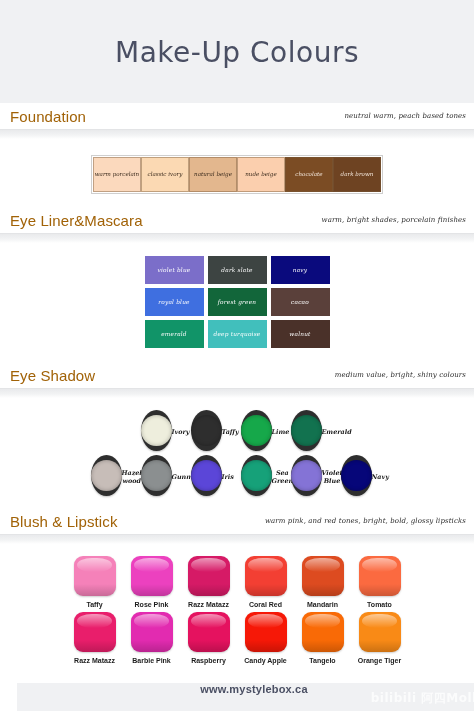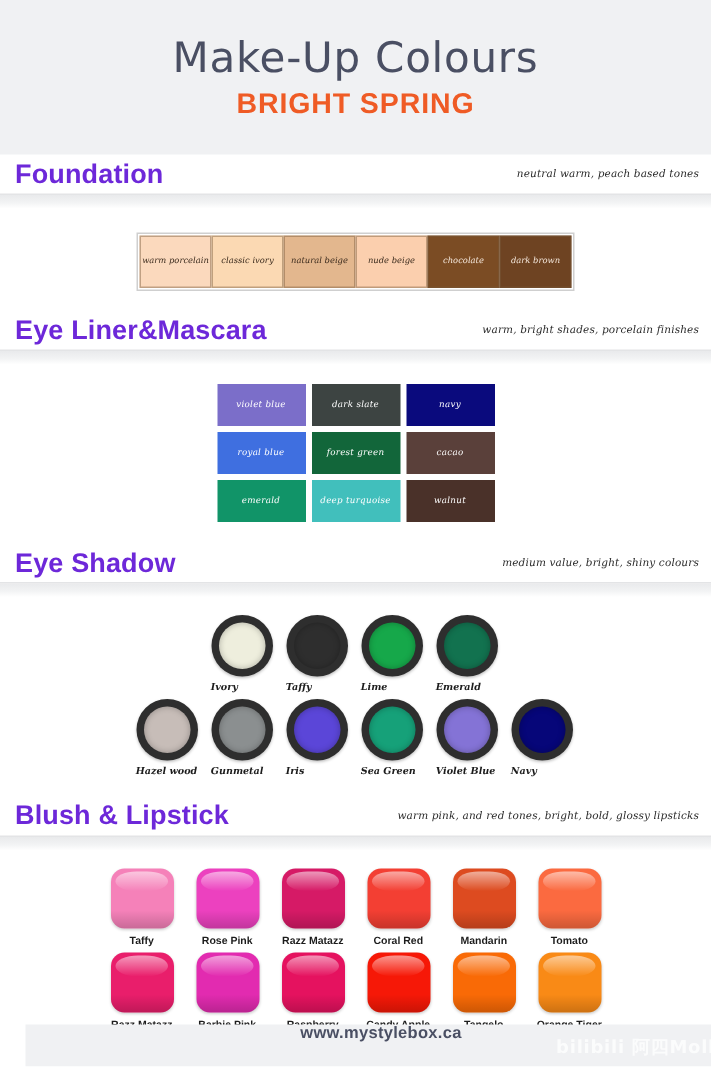--- a/index.html
+++ b/index.html
@@ -46,23 +46,23 @@
 
   
   .sec-head{
     position:relative;
     height:26px;
     display:flex;align-items:center;justify-content:space-between;
     padding:0 8px 0 10px;
     box-sizing:border-box;
   }
   .sec-title{
-    font-size:18px;
-    color:#6d28d9;
-    font-weight:700;
+    font-size:15px;
+    color:#a16207;
+    font-weight:400;
     letter-spacing:.1px;
   }
   .sec-note{
     font-size:7px;
     color:#2b2b2b;
     font-style:italic;
     font-family:"DejaVu Serif", serif;
     letter-spacing:.1px;
     white-space:nowrap;
   }
@@ -104,21 +104,21 @@
   }
 
   
   .shadow-wrap{padding:12px 0 8px 0;}
   .shadow-row{
     display:flex;justify-content:center;gap:7px;
     margin-bottom:4px;
   }
   .pan{
     width:43px;
-    display:flex;flex-direction:column;align-items:flex-start;
+    display:flex;flex-direction:row;align-items:center;
   }
   .pan-disc{
     width:41px;height:41px;border-radius:50%;
     background:#2e2e2e;
     display:flex;align-items:center;justify-content:center;
     box-shadow:0 1px 2px rgba(0,0,0,.25);
   }
   .pan-inner{
     width:31px;height:31px;border-radius:50%;
     box-shadow:inset 0 0 4px rgba(0,0,0,.28);
@@ -177,21 +177,20 @@
     font-family:"DejaVu Sans", sans-serif;
   }
 </style>
 </head>
 <body>
 
 <div class="page">
 
   <div class="banner">
     <div class="banner-title">Make-Up Colours</div>
-    <div class="banner-sub">BRIGHT SPRING</div>
   </div>
 
   <div class="sec-head">
     <div class="sec-title">Foundation</div>
     <div class="sec-note">neutral warm, peach based tones</div>
   </div>
   <div class="divider"></div>
   <div class="found-wrap">
     <div class="found-strip" id="foundation-strip">
         <div class="found-cell" style="background: rgb(251, 217, 189);">warm porcelain</div>

